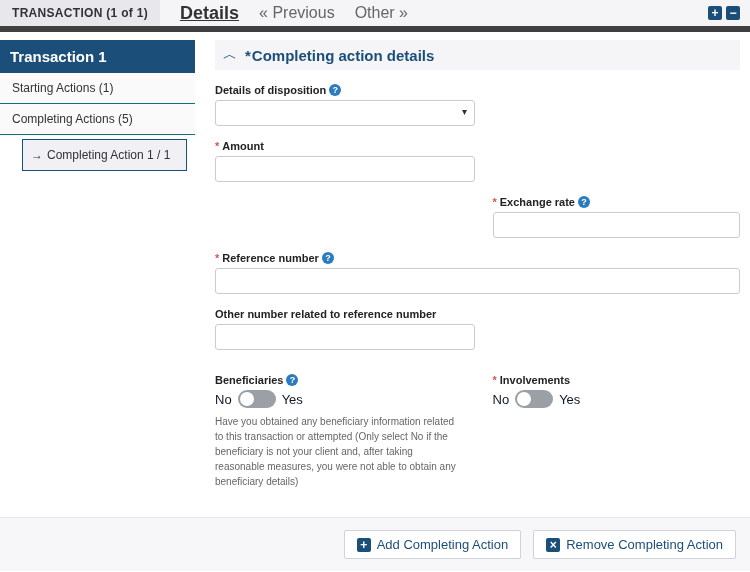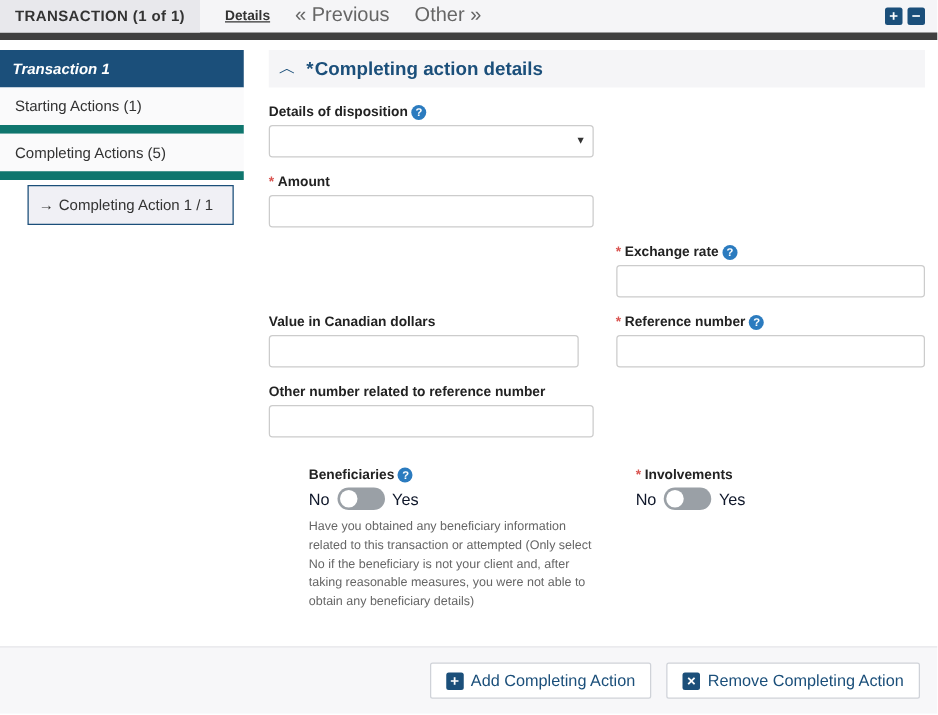--- a/index.html
+++ b/index.html
@@ -1,28 +1,28 @@
 <!DOCTYPE html>
 <html><head>
 <meta charset="utf-8">
 <style>
 * { box-sizing: border-box; margin: 0; padding: 0; }
 body { font-family: Arial, Helvetica, sans-serif; font-size: 12px; color: #333; background: #fff; width: 750px; }
 .topbar { display: flex; align-items: center; background: #f5f5f7; border-bottom: 6px solid #404040; height: 32px; }
 .topbar-title { background: #e8e8ec; padding: 0 12px; height: 100%; display: flex; align-items: center; font-weight: bold; font-size: 12px; letter-spacing: 0.3px; }
 .topbar-tabs { display: flex; align-items: center; gap: 20px; margin-left: 20px; flex: 1; }
-.tab { font-size: 11px; color: #333; cursor: pointer; }
+.tab { font-size: 18px; color: #333; cursor: pointer; }
 .tab.active { font-weight: bold; text-decoration: underline; }
 .nav-btn { color: #666; font-size: 16px; cursor: pointer; }
 .expand-group { margin-left: auto; margin-right: 10px; display: flex; gap: 4px; }
 .sq-btn { width: 14px; height: 14px; background: #1b4f7a; color: #fff; display: flex; align-items: center; justify-content: center; font-size: 12px; font-weight: bold; cursor: pointer; border-radius: 2px; line-height: 1; }
 .layout { display: flex; }
 .sidebar { width: 195px; padding-top: 8px; }
-.side-h { background: #1b4f7a; color: #fff; font-weight: bold; font-size: 12px; padding: 8px 10px; font-style: italic; }
-.side-item { background: #fafafb; padding: 8px 12px; font-size: 12px; color: #333; border-bottom: 7px solid #0f766e; cursor: pointer; }
+.side-h { background: #1b4f7a; color: #fff; font-weight: bold; font-size: 15px; padding: 8px 10px; }
+.side-item { background: #fafafb; padding: 8px 12px; font-size: 12px; color: #333; border-bottom: 1px solid #0f766e; cursor: pointer; }
 .side-sub { margin: 4px 8px 0 22px; border: 1px solid #1b4f7a; padding: 8px 8px; background: #f0f0f5; font-size: 12px; color: #333; cursor: pointer; display: flex; align-items: flex-start; gap: 4px; }
 .arrow { font-size: 12px; }
 .main { flex: 1; padding: 8px 10px 14px 20px; }
 .section-hdr { background: #f5f5f7; display: flex; align-items: center; gap: 8px; padding: 6px 8px; margin-bottom: 14px; }
 .chev { color: #1b4f7a; font-size: 14px; cursor: pointer; }
 .sec-title { color: #1b4f7a; font-weight: bold; font-size: 15px; }
 .ast { color: #1b4f7a; font-weight: bold; margin-right: 1px; }
 .form-row { display: flex; gap: 30px; margin-bottom: 14px; }
 .form-col { flex: 1; }
 .col-half { width: 260px; }
@@ -104,41 +104,37 @@
             <span class="req">*</span>
             <span>Exchange rate</span> 
             <span class="help">?</span>
           </div>
         <input class="input" style="">
       </div>
     </div>
 
     <div class="form-row">
       <div class="form-col">
-        <div class="label">Value in Canadian dollars</div>
-        <input class="input" style="">
-      </div>
-      <div class="form-col">
         <div class="label">
             <span class="req">*</span>
             <span>Reference number</span> 
             <span class="help">?</span>
           </div>
         <input class="input" style="">
       </div>
     </div>
 
     <div class="form-row">
       <div class="col-half">
         <div class="label">Other number related to reference number</div>
         <input class="input" style="">
       </div>
     </div>
 
-    <div class="form-row" style="margin-top:24px;margin-left:32px;">
+    <div class="form-row" style="margin-top:24px;">
       <div class="form-col">
         <div class="label">
             <span>Beneficiaries</span> 
             <span class="help">?</span>
           </div>
         <div class="toggle-row">
           <span class="tog-label">No</span>
           <div class="toggle"></div>
           <span class="tog-label">Yes</span>
         </div>

